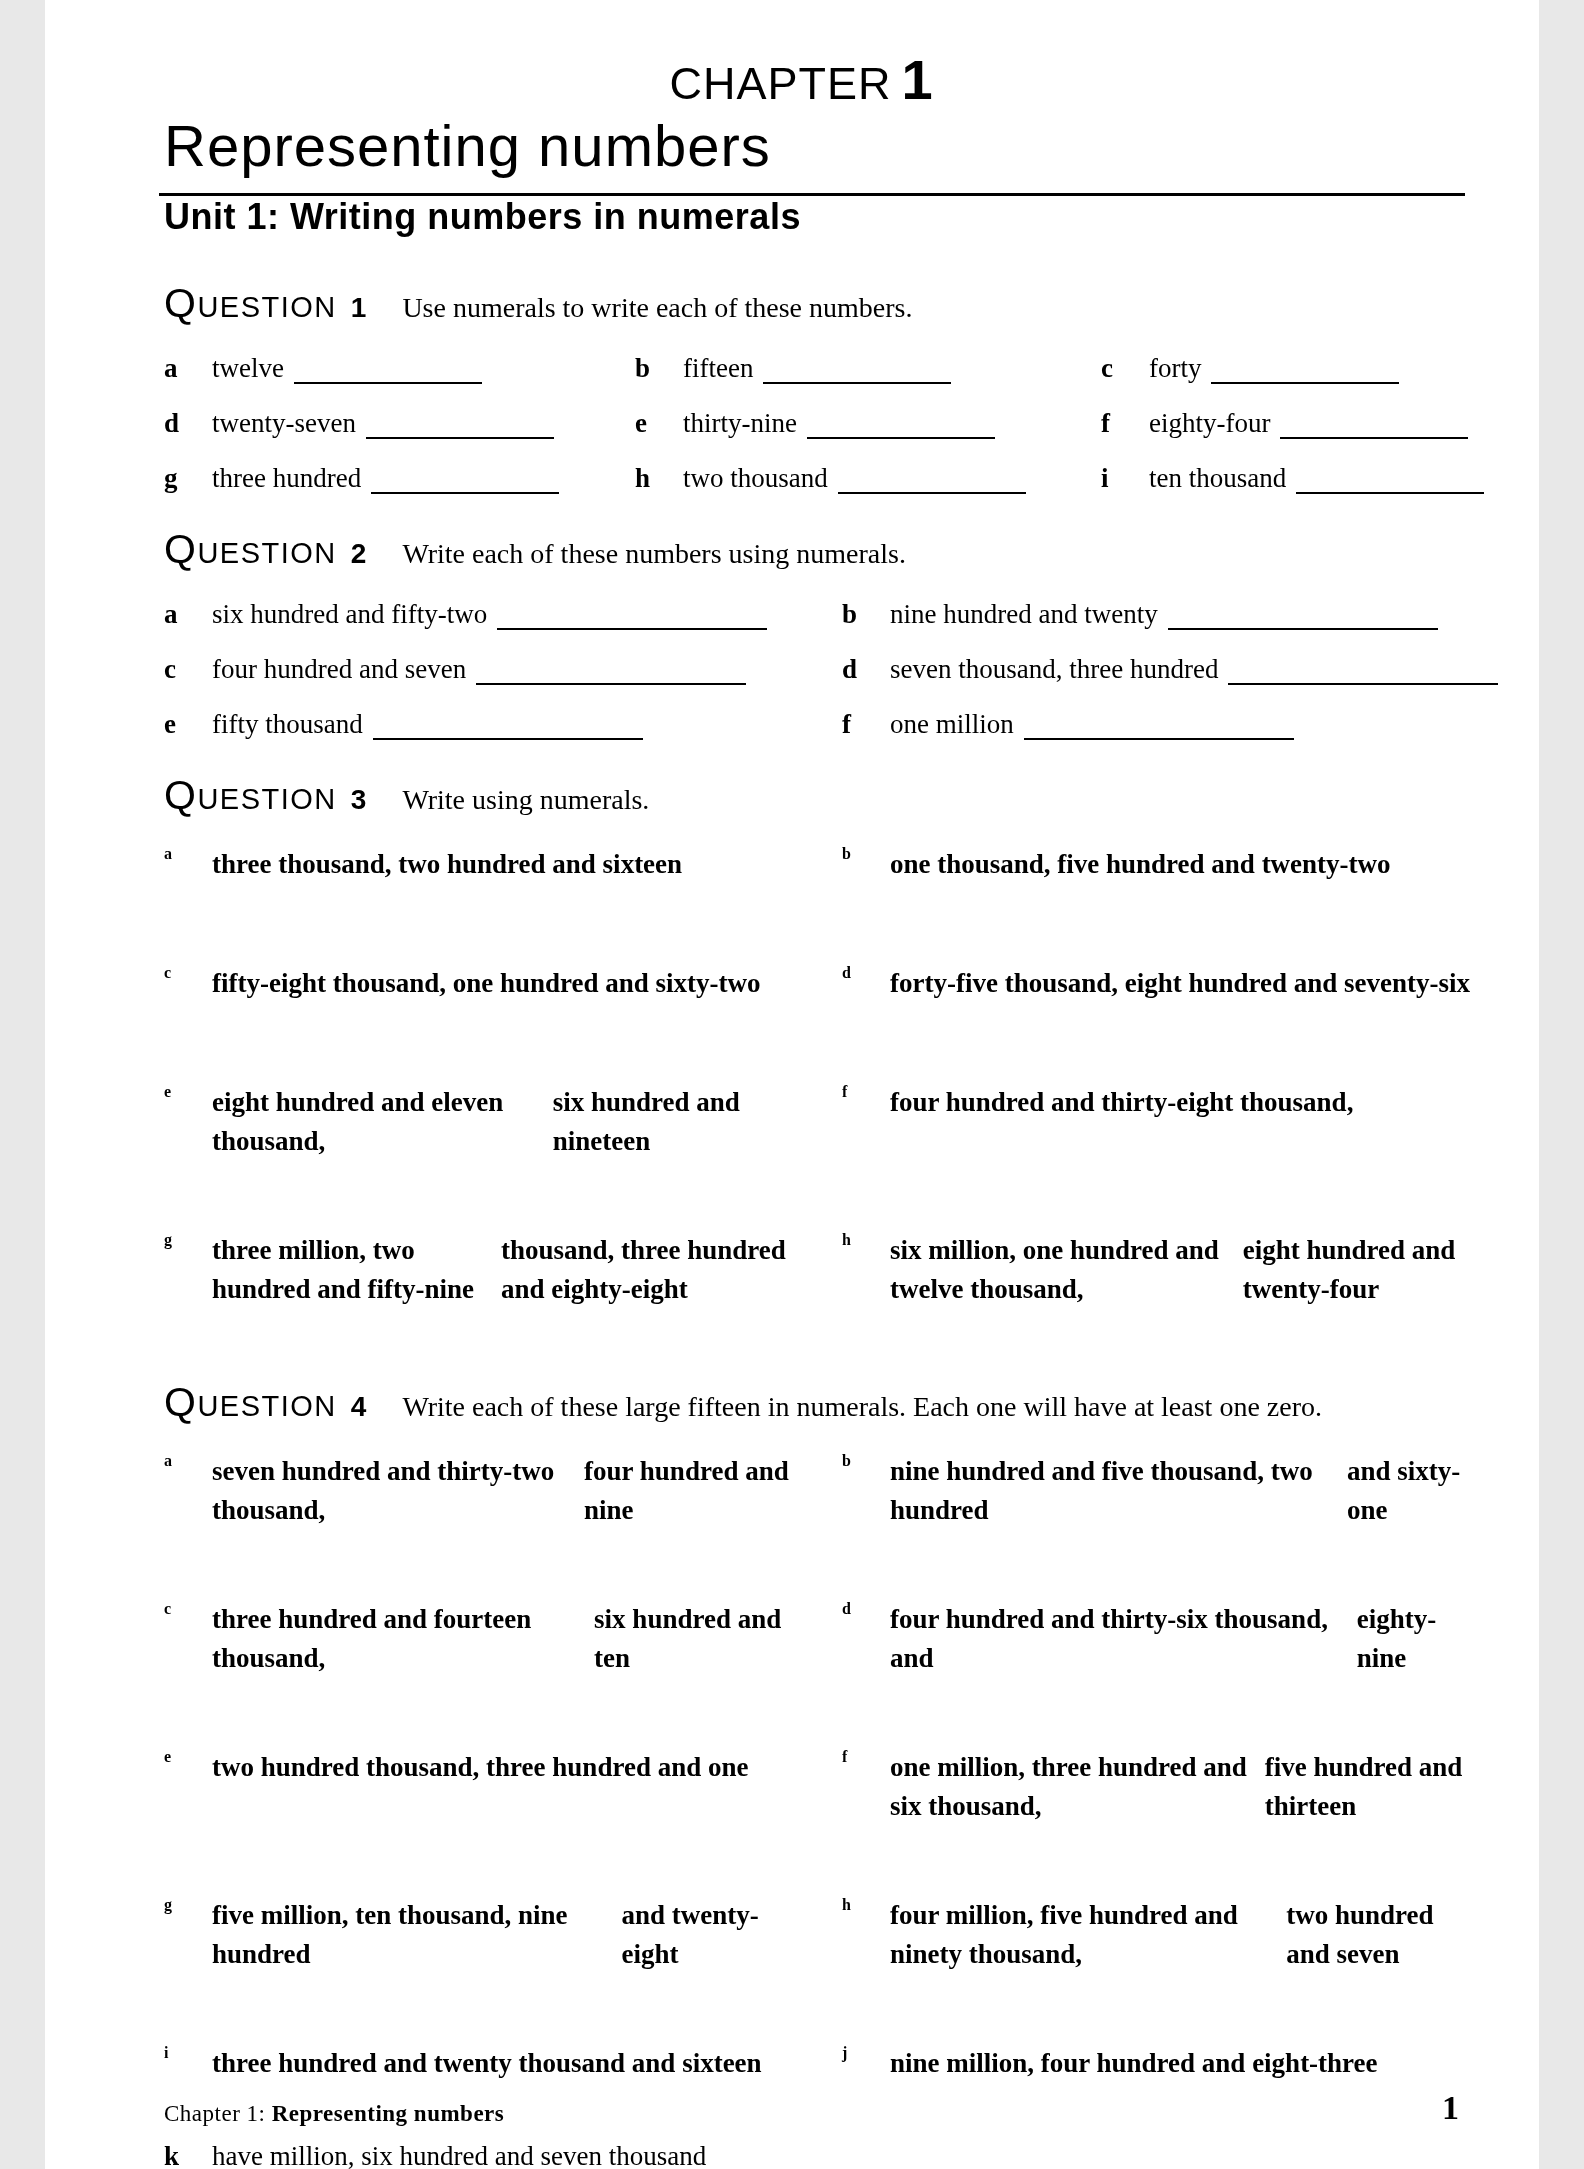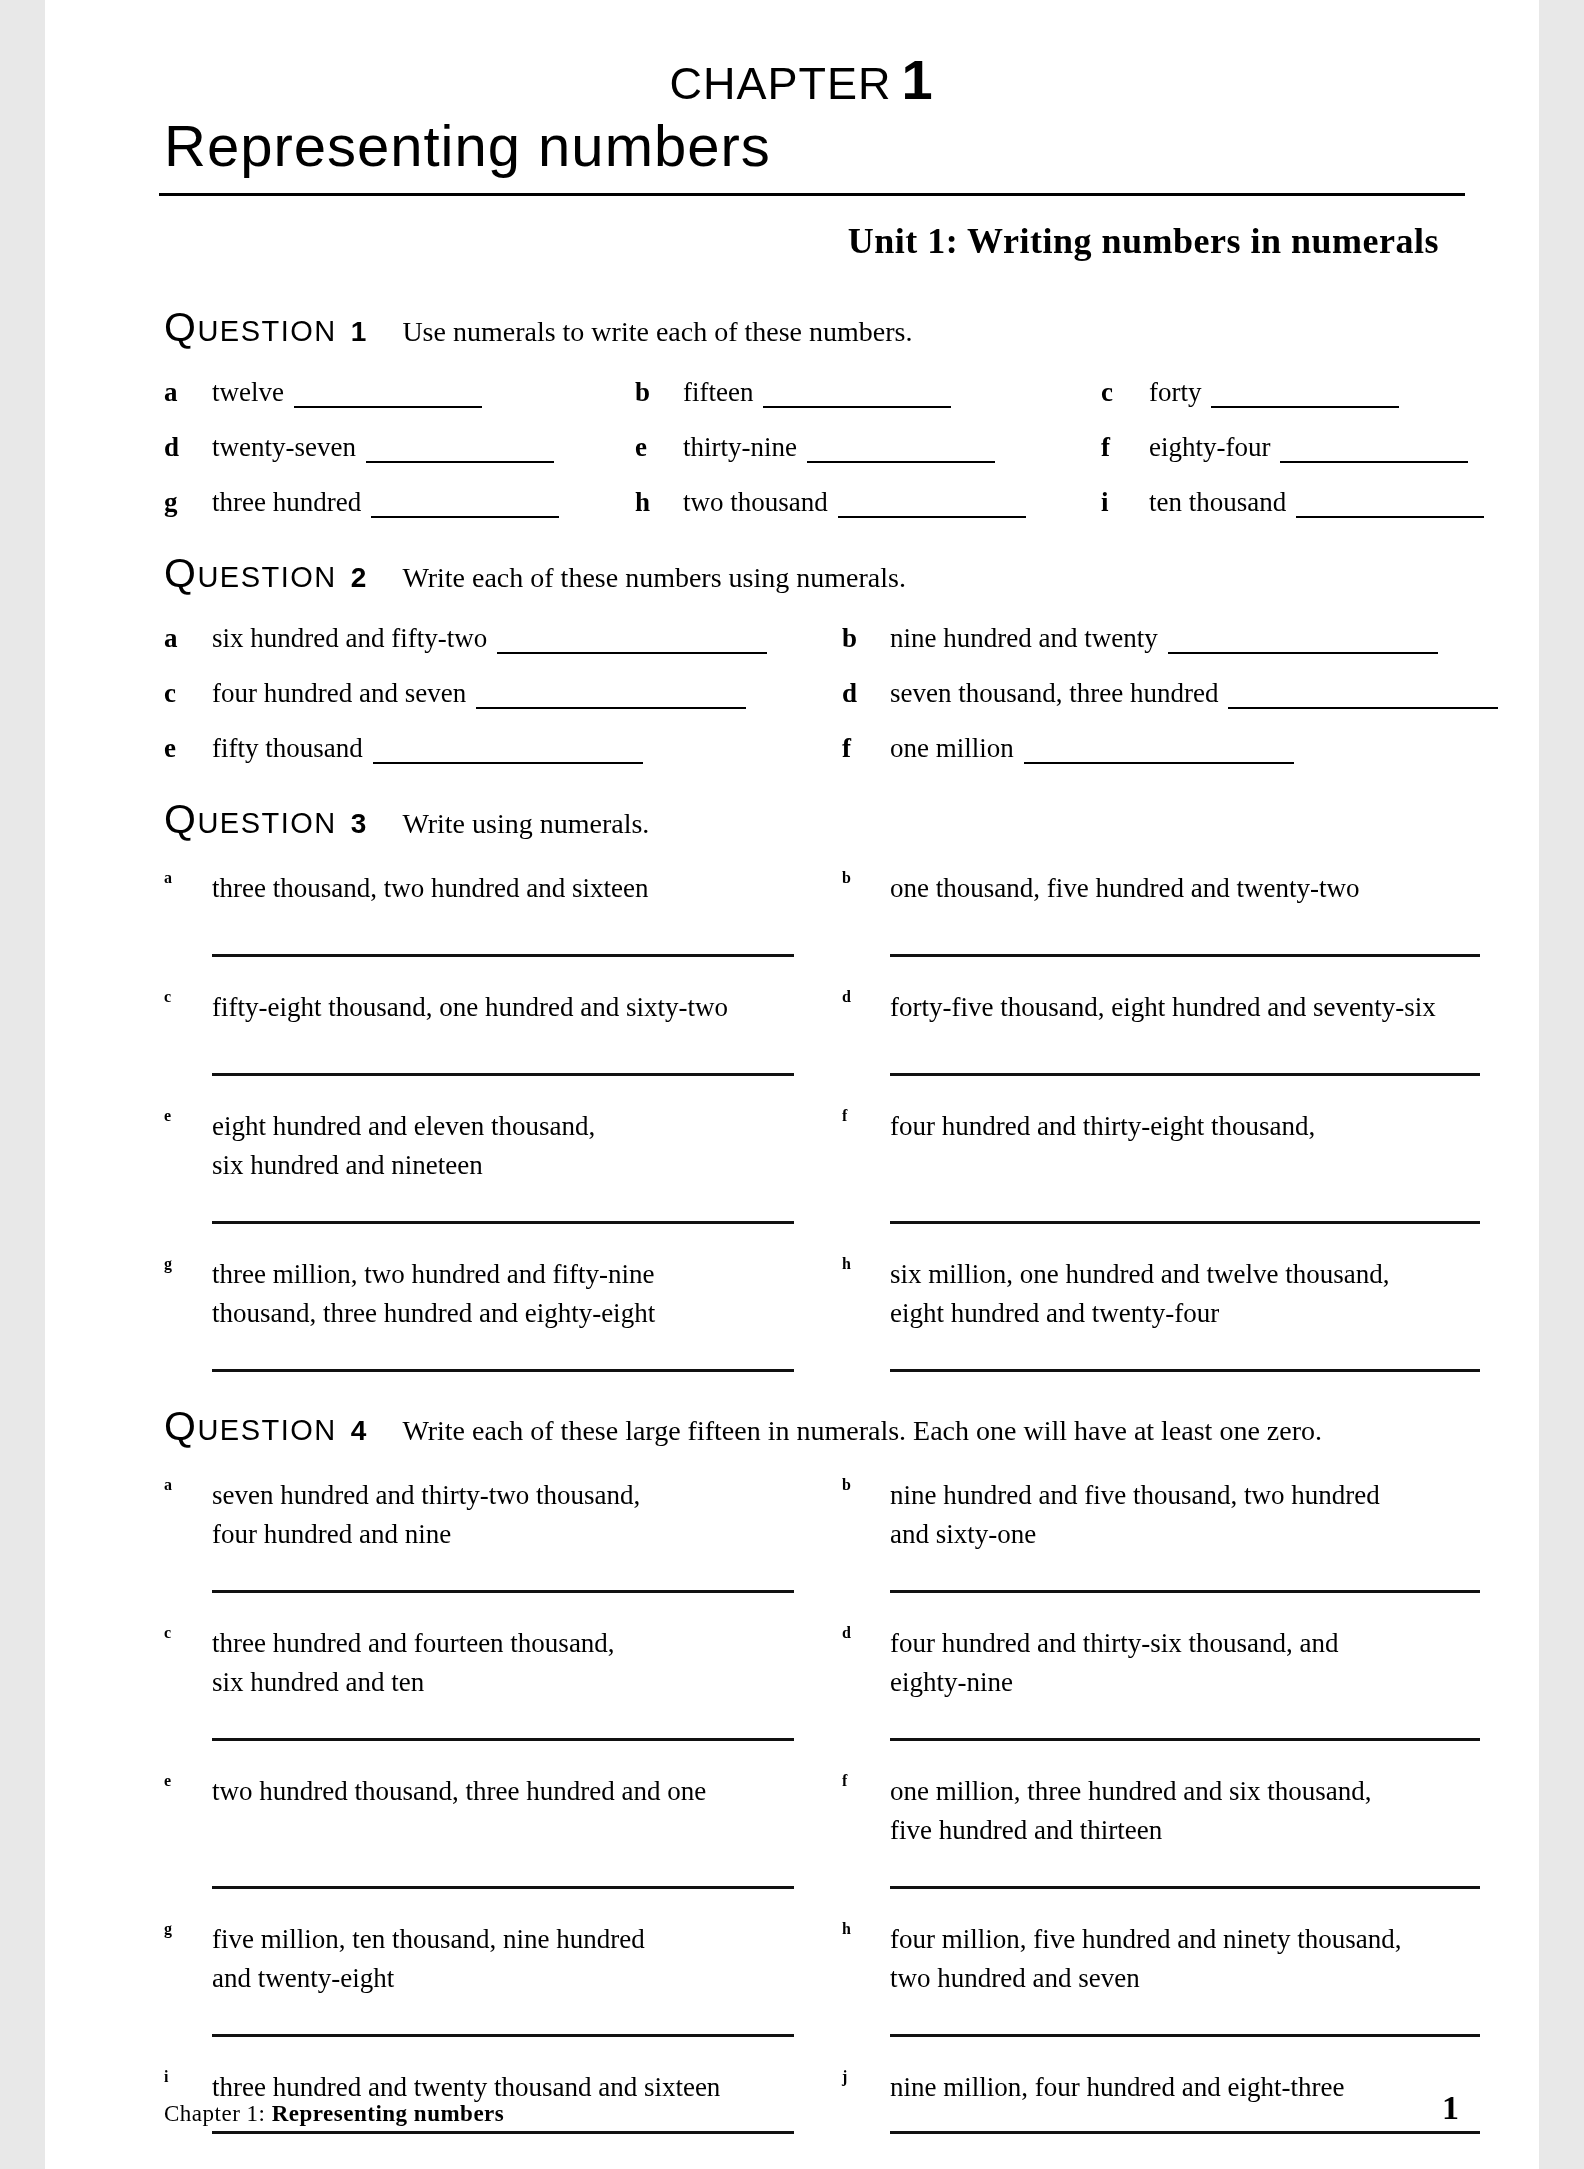--- a/index.html
+++ b/index.html
@@ -25,23 +25,23 @@
   .chapter-label { font-variant:small-caps; text-transform:lowercase; font-size:64px; font-weight:400; }
   .chapter-label::first-letter { text-transform:uppercase; }
   .chapter-num { font-size:56px; font-weight:700; margin-left:10px; }
   .chapter-title {
     font-family:"Liberation Sans", sans-serif;
     font-size:58px; font-weight:400; letter-spacing:1px;
     margin-top:-2px;
   }
   .rule { height:3px; background:#000; margin:14px -26px 0 -5px; }
   .unit-title {
-    font-family:Liberation Serif, serif;
+    font-family:Liberation Sans, sans-serif;
     font-size:36px; font-weight:700;
-    text-align:right; margin-top:24px; letter-spacing:0.5px;
+    text-align:left; margin-top:0; letter-spacing:0.5px;
   }
 
   
   section { display:block; }
   .q-head { display:flex; align-items:baseline; margin-bottom:26px; }
   .q-label {
     font-family:"Liberation Sans", sans-serif;
     font-variant:small-caps; text-transform:lowercase;
     font-size:41px; letter-spacing:1.5px; font-weight:400;
   }
@@ -62,21 +62,21 @@
 
   
   .pair {
     display:grid; grid-template-columns:630px 638px; column-gap:48px;
     align-items:stretch; margin-bottom:31px;
   }
   .pair.p1 { min-height:88px; }
   .pair.p2 { min-height:117px; }
   .pair.pj { min-height:66px; }
   .bitem { display:flex; }
-  .bcontent { flex:1; display:flex; flex-direction:column; }
+  .bcontent { flex:1; display:flex; flex-direction:row;font-weight:bold; }
   .bline { font-size:27px; line-height:39px; }
   .answer-line { border-bottom:3px solid #111; margin-top:auto; }
 
   .sec-q1 { margin-top:42px; }
   .sec-q2 { margin-top:32px; }
   .sec-q3 { margin-top:32px; }
   .sec-q4 { margin-top:28px; }
   .k-row  { margin-top:4px; }
 
   

